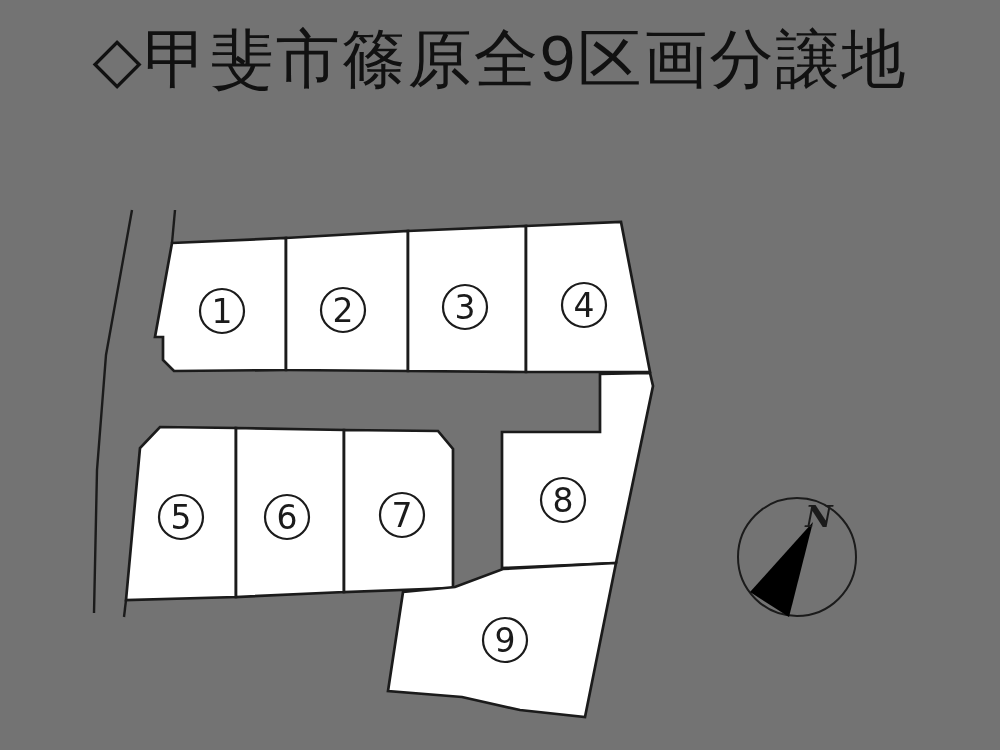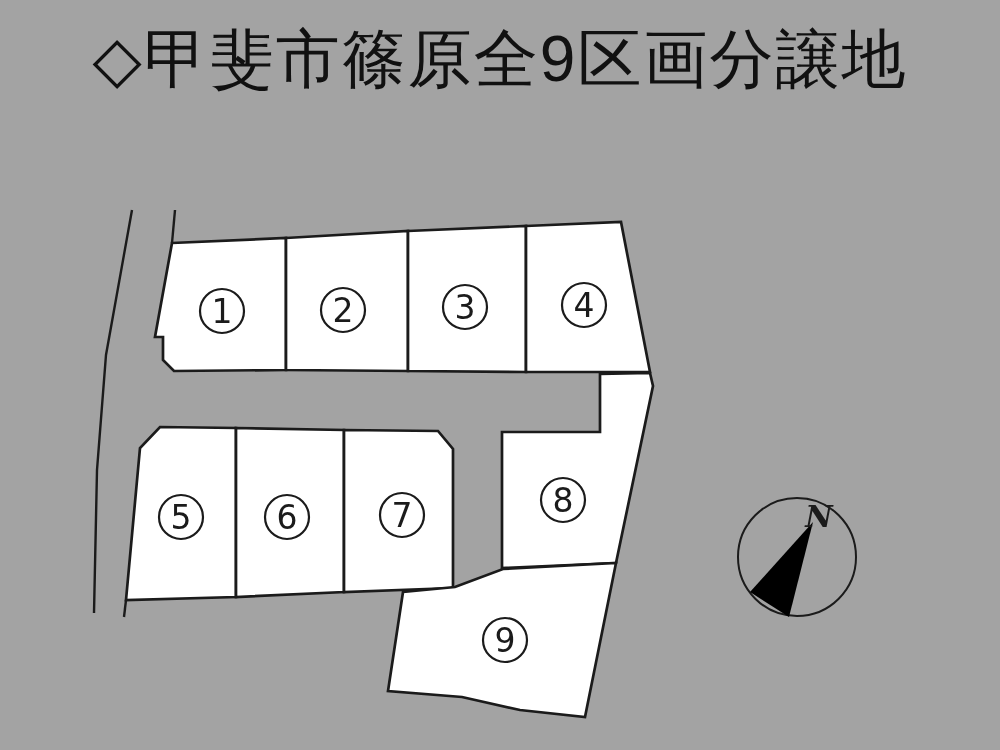--- a/index.html
+++ b/index.html
@@ -4,21 +4,21 @@
 <style>
   html, body {
     margin: 0;
     padding: 0;
     background: #ffffff;
   }
   .page {
     position: relative;
     width: 1000px;
     height: 750px;
-    background: #a3a3a3;
+    background: #737373;
     overflow: hidden;
     font-family: "Liberation Sans", "DejaVu Sans", sans-serif;
   }
   .map-title {
     position: absolute;
     top: 26px;
     left: 0;
     width: 100%;
     text-align: center;
     font-size: 64px;

